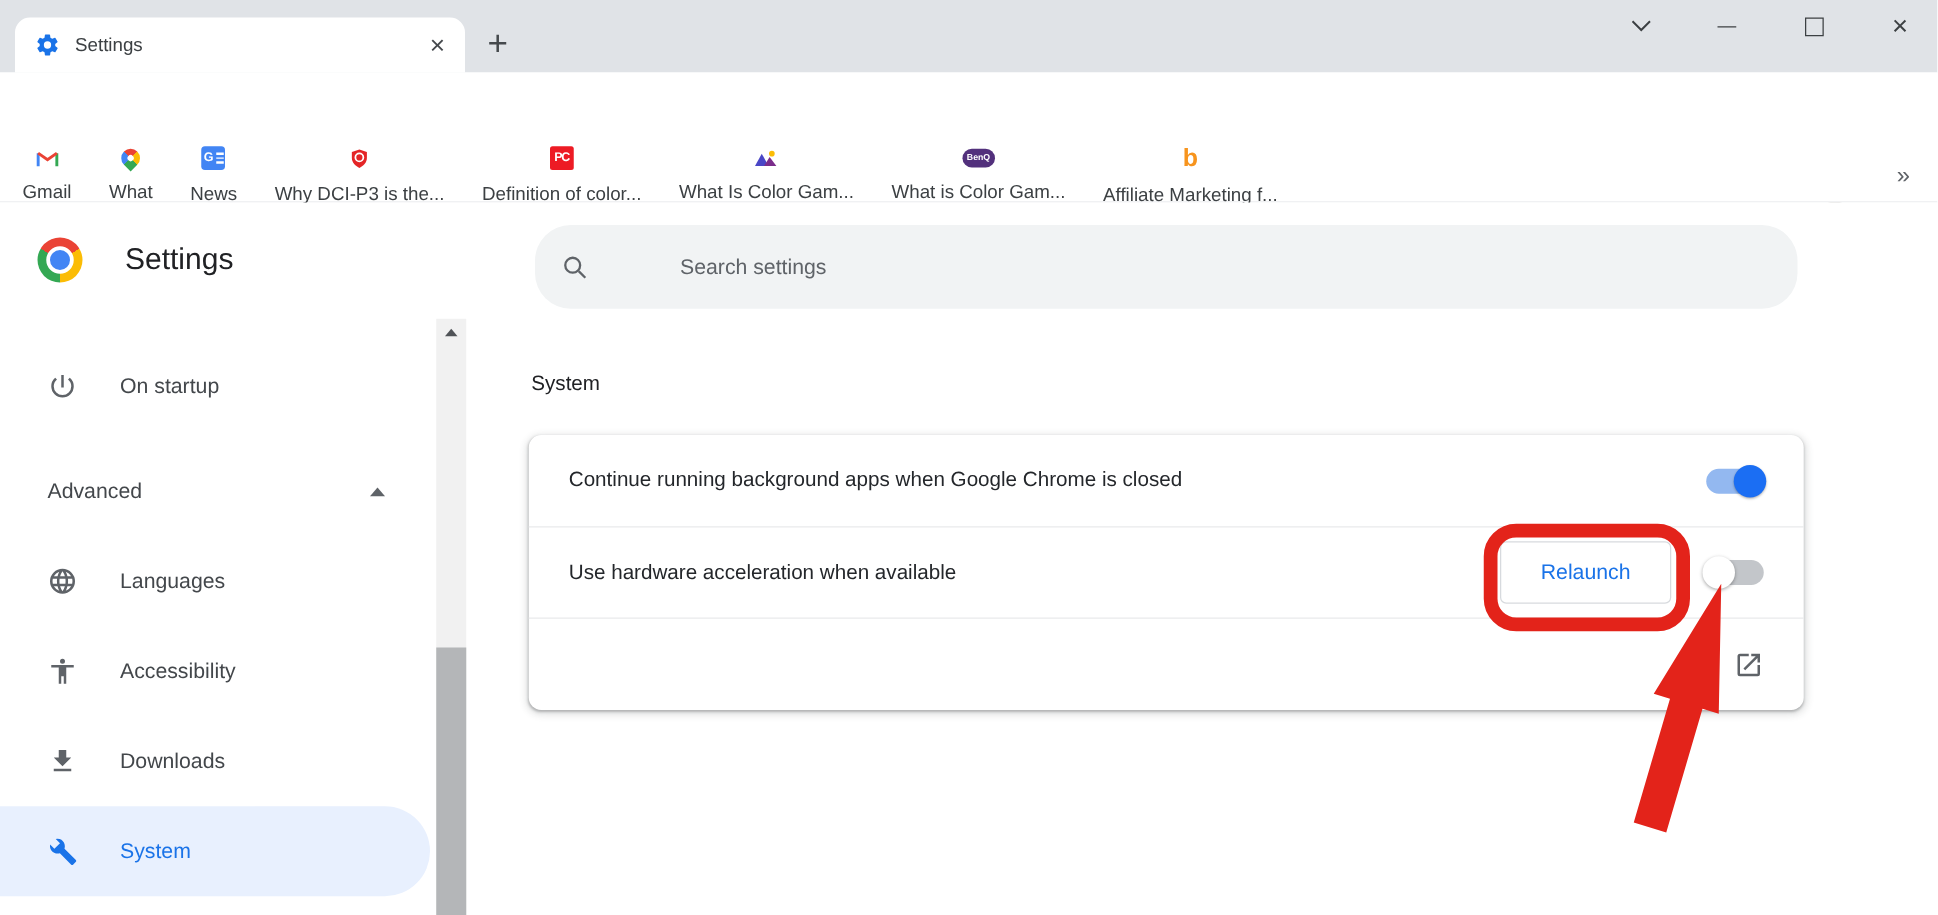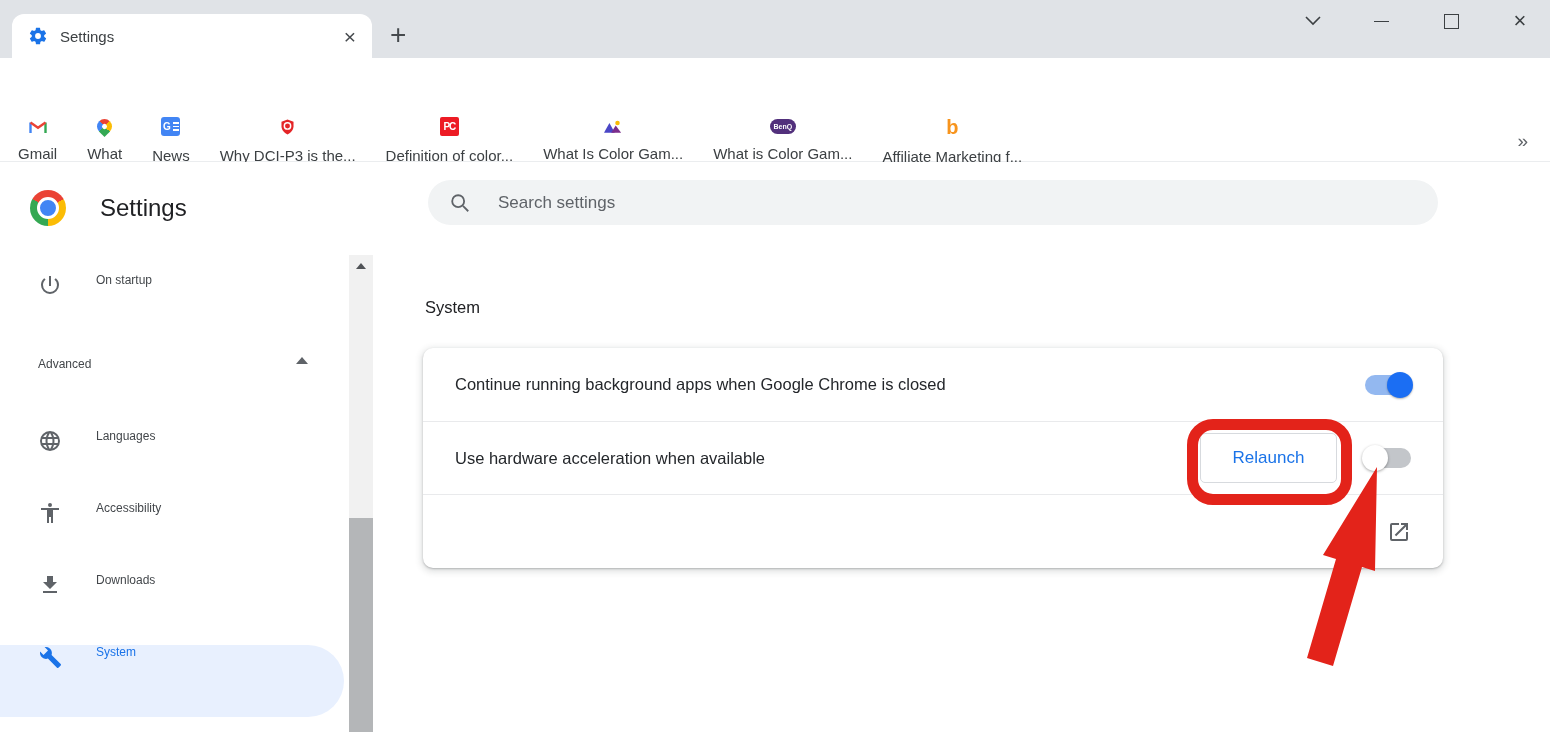--- a/index.html
+++ b/index.html
@@ -80,36 +80,36 @@
 
   
   .content{position:absolute;left:0;top:162px;right:0;bottom:0;background:#fff;}
   .sb-logo{position:absolute;left:30px;top:28px;width:36px;height:36px;border-radius:50%;
            background:conic-gradient(from 60deg,#fbbc05 0 120deg,#34a853 0 240deg,#ea4335 0);
            display:flex;align-items:center;justify-content:center;}
   .sb-logo i{width:16px;height:16px;border-radius:50%;background:#4285f4;border:3px solid #fff;}
   .sb-title{position:absolute;left:100px;top:32px;font-size:24px;font-weight:500;color:#202124;}
 
   .nav{position:absolute;left:0;top:111px;width:344px;}
-  .nav-item{height:72px;display:flex;align-items:flex-start;padding-left:38px;box-sizing:border-box;gap:34px;
-            font-size:12px;font-weight:500;color:#43474b;}
+  .nav-item{height:72px;display:flex;align-items:center;padding-left:38px;box-sizing:border-box;gap:34px;
+            font-size:17px;font-weight:500;color:#43474b;}
   .nav-item .nic{width:24px;height:24px;flex:0 0 24px;}
   .nav-item.advanced{margin-top:12px;}
   .caret-up{margin-left:auto;margin-right:36px;width:0;height:0;border-left:6px solid transparent;
             border-right:6px solid transparent;border-bottom:7px solid #5f6368;}
   .nav-item.active{background:#e8f0fe;border-radius:0 36px 36px 0;color:#1a73e8;}
 
   .scrollbar{position:absolute;left:349px;top:93px;width:24px;bottom:0;background:#f1f1f1;}
   .scroll-up{height:22px;display:flex;align-items:center;justify-content:center;}
   .scroll-up i{width:0;height:0;border-left:5px solid transparent;border-right:5px solid transparent;
                border-bottom:6px solid #505357;}
   .scroll-thumb{position:absolute;left:0;top:263px;width:100%;height:214px;background:#b4b6b8;}
 
-  .search-pill{position:absolute;left:428px;top:18px;width:1010px;height:45px;border-radius:28.5px;
-               background:#f1f3f4;display:flex;align-items:center;}
+  .search-pill{position:absolute;left:428px;top:18px;width:1010px;height:67px;border-radius:28.5px;
+               background:#f1f3f4;display:flex;align-items:center;gap:46px;}
   .search-pill svg{margin-left:21px;margin-right:25px;}
   .search-input{border:none;background:transparent;outline:none;font-size:17px;color:#3c4043;flex:1;
                 font-family:"Liberation Sans",sans-serif;}
   .search-input::placeholder{color:#5f6368;opacity:1;}
 
   .section-title{position:absolute;left:425px;top:136px;font-size:16.5px;color:#202124;}
 
   .card{position:absolute;left:423px;top:186px;width:1020px;height:220px;background:#fff;border-radius:10px;
         box-shadow:0 1px 2px rgba(60,64,67,.3),0 2px 6px 2px rgba(60,64,67,.15);}
   .row{height:73px;display:flex;align-items:center;padding:0 32px;box-sizing:border-box;}

